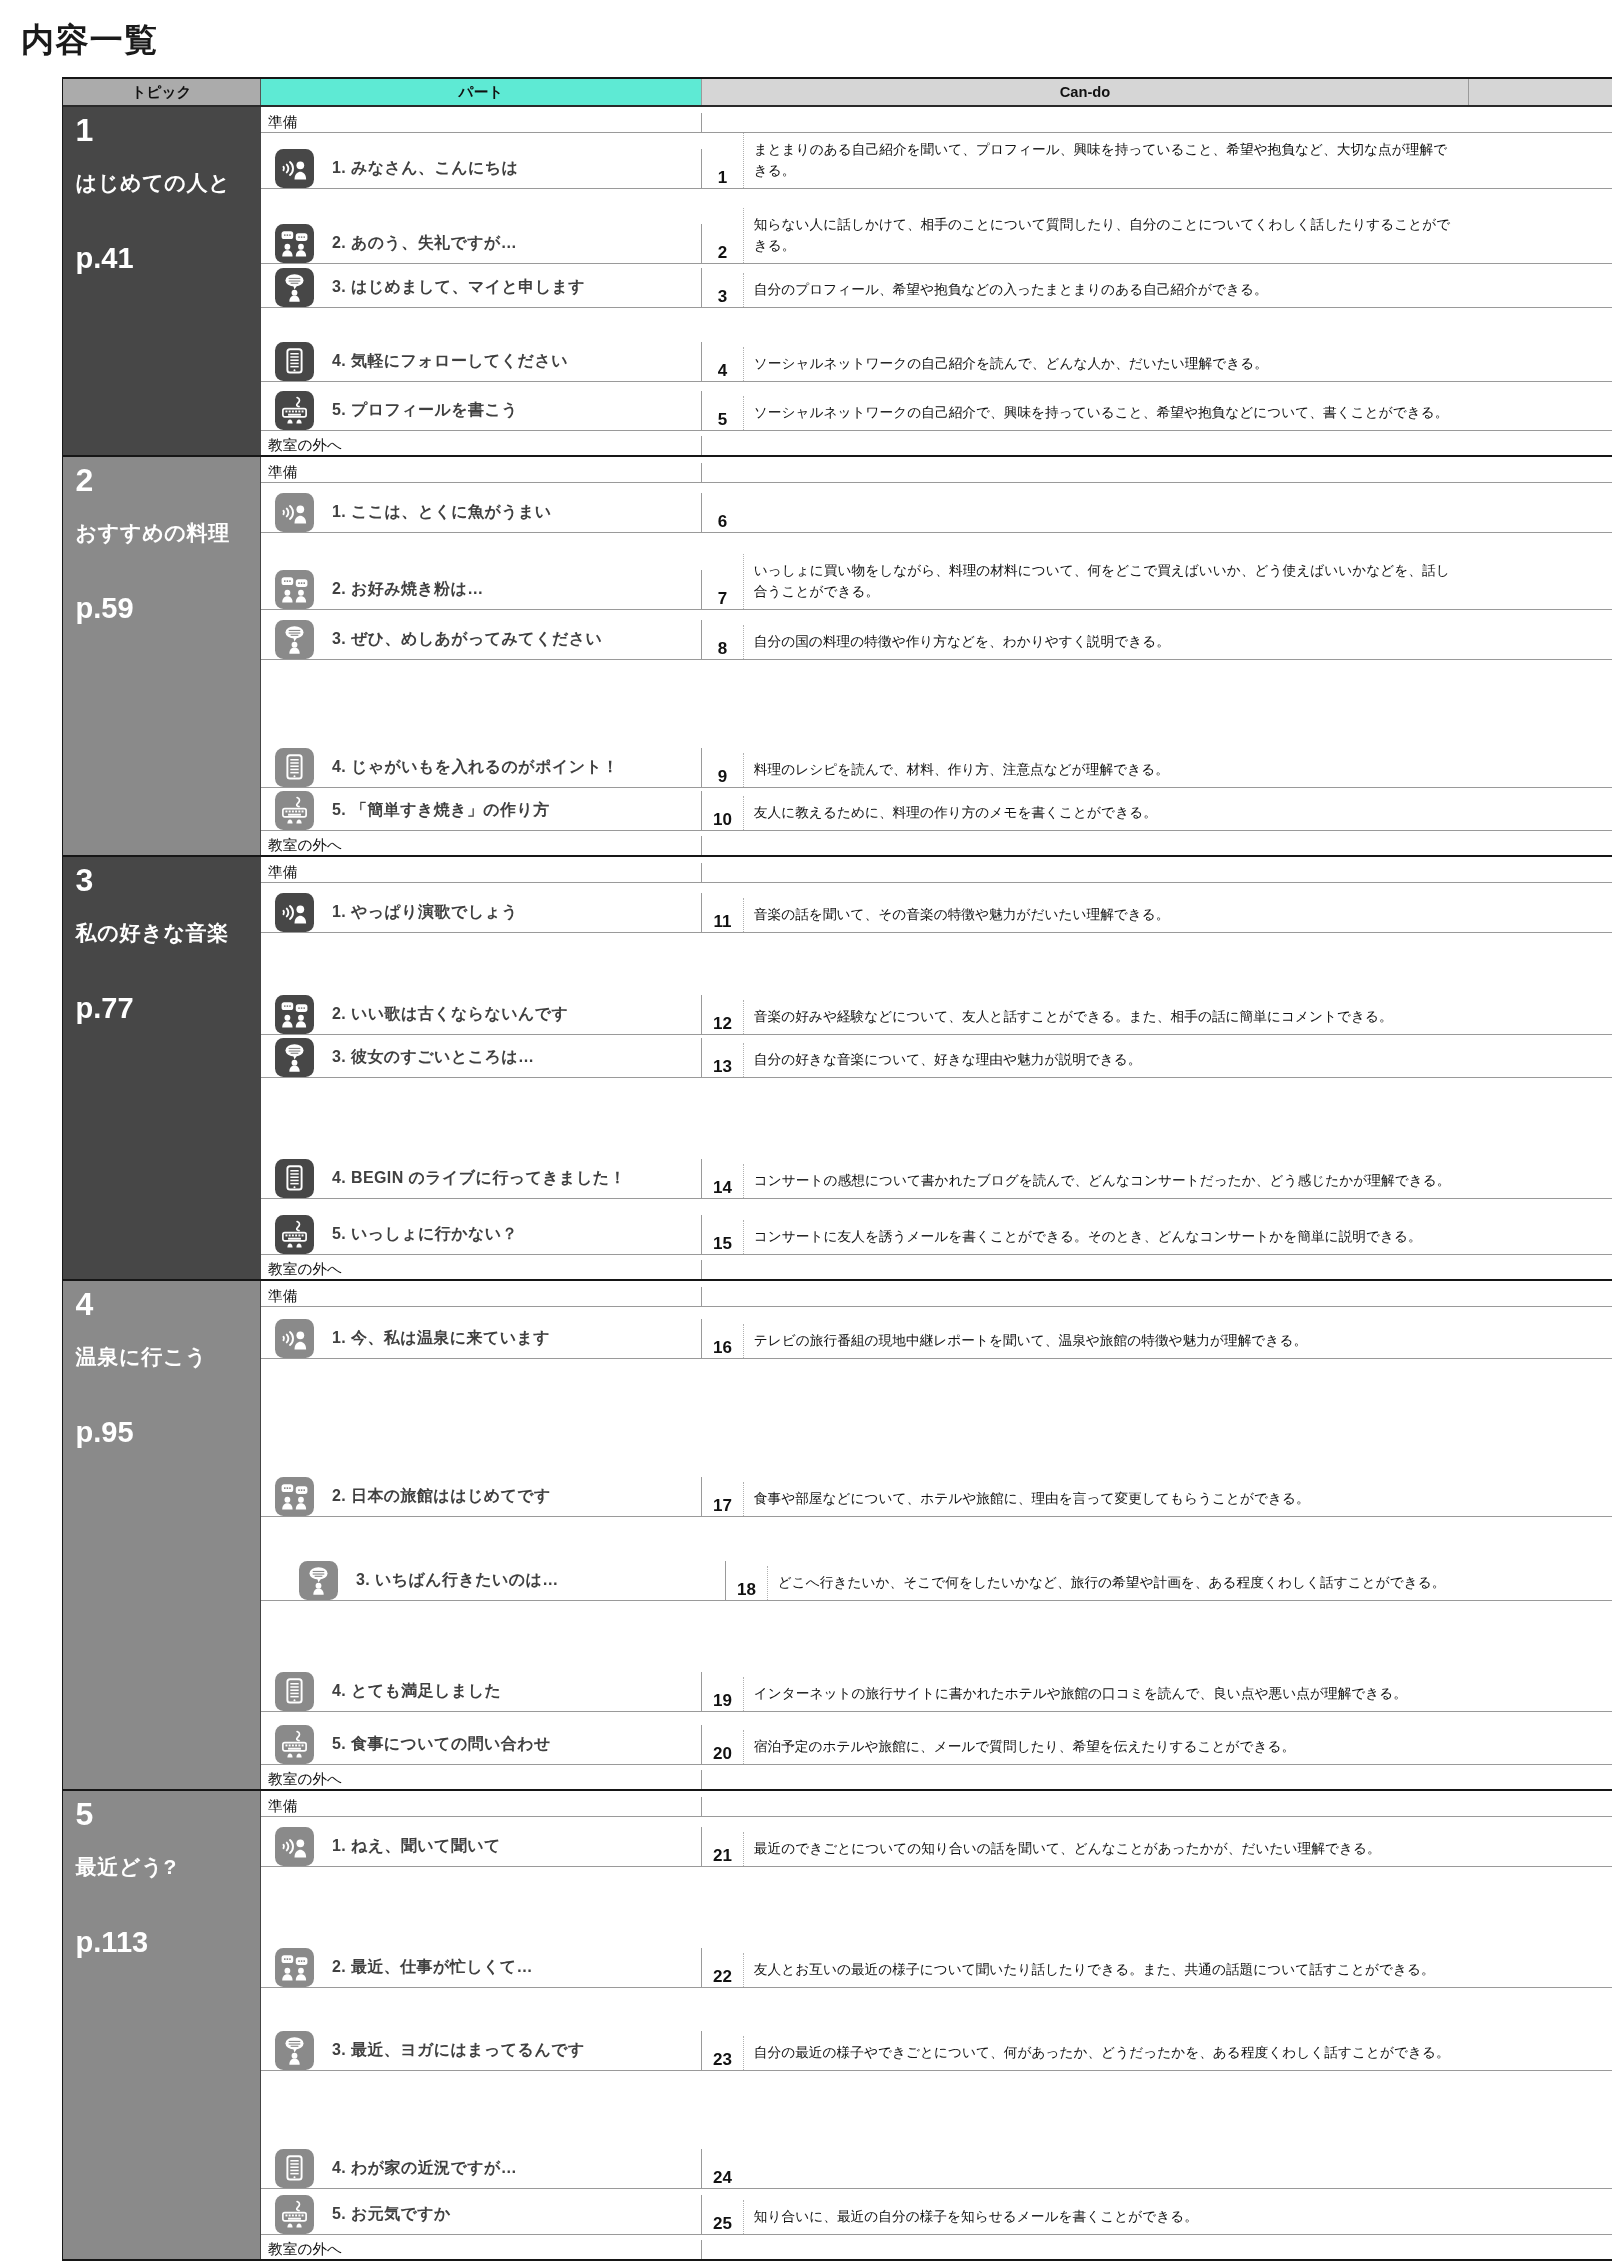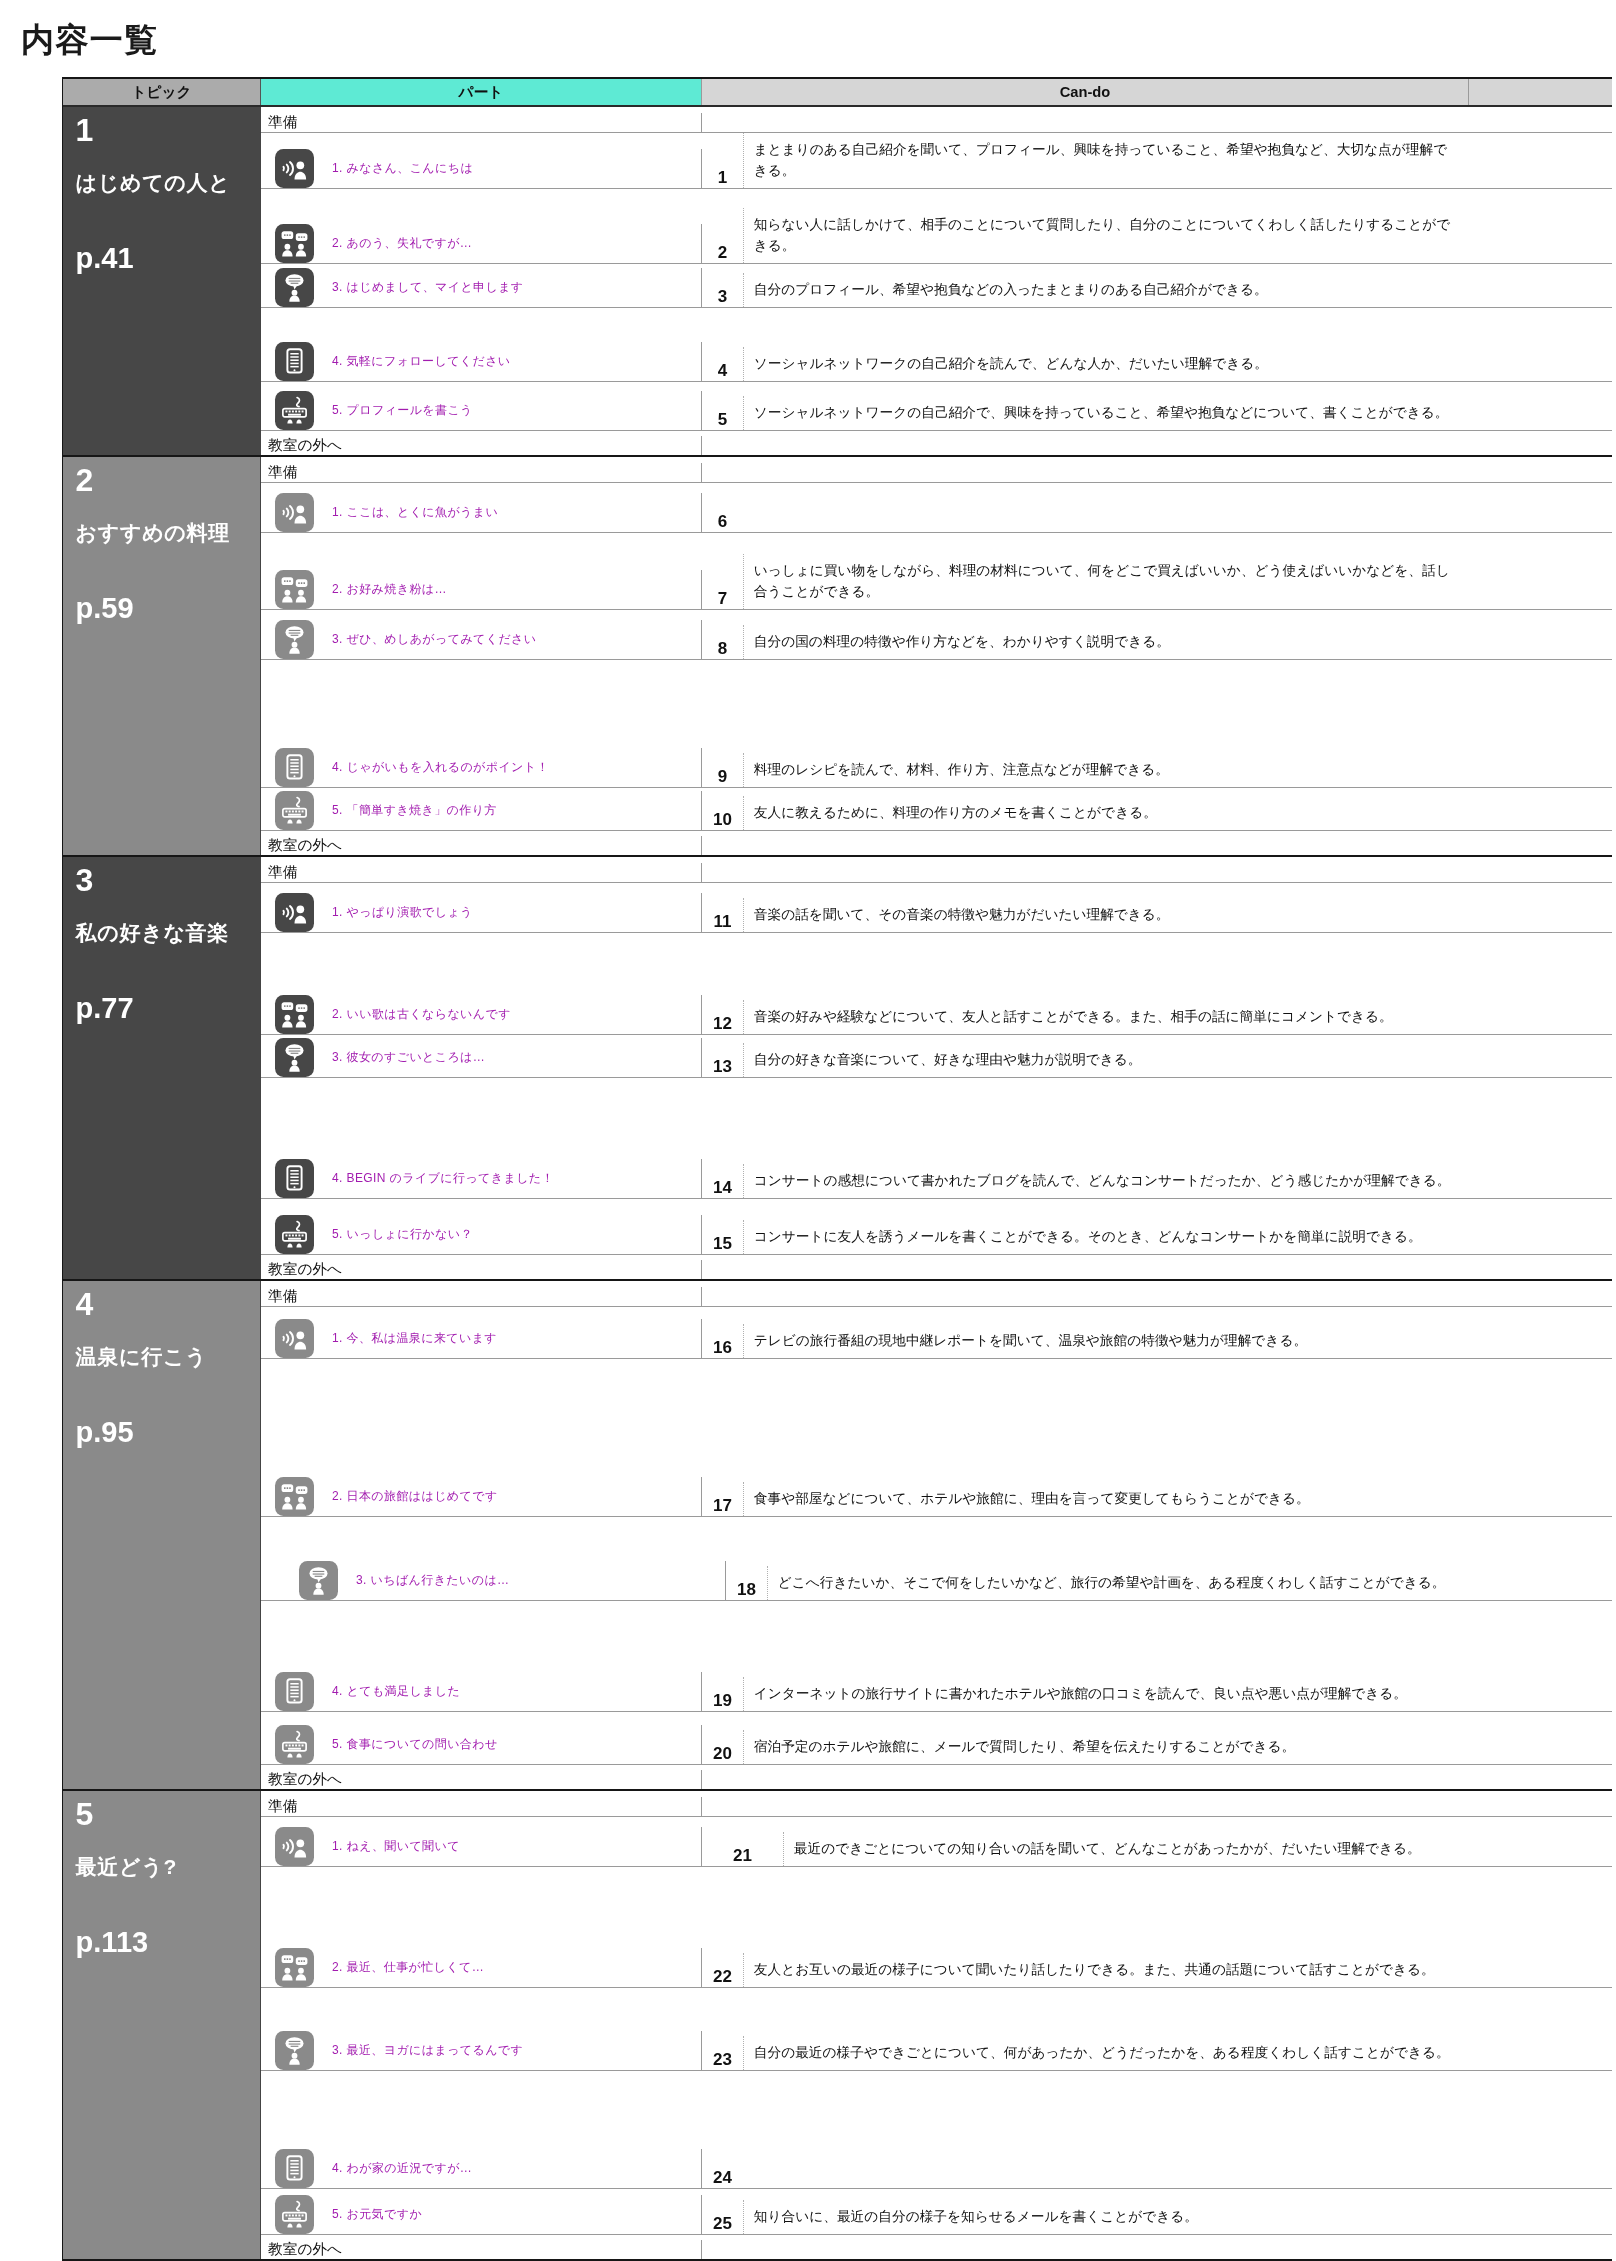--- a/index.html
+++ b/index.html
@@ -46,21 +46,21 @@
   }
   .band-rest{flex:1;background:#e6e6e6;}
   .part-cell{
     width:441px;box-sizing:border-box;border-right:1.4px solid #9a9a9a;background:#fff;
     display:flex;align-items:center;padding-left:14px;gap:18px;
   }
   .icon-tile{
     width:39px;height:39px;border-radius:8.4px;flex:0 0 39px;
     display:flex;align-items:center;justify-content:center;
   }
-  .part-title{font-size:12px;font-weight:normal;color:#a21caf;letter-spacing:0.4px;}
+  .part-title{font-size:16px;font-weight:bold;color:#404040;letter-spacing:0.4px;}
   .num-cell{
     width:41px;flex:0 0 41px;display:flex;align-items:center;justify-content:center;
     font-size:17px;font-weight:bold;background:#fff;
   }
   .cando-cell{
     flex:1;min-width:0;background:#fff;border-left:1.4px dotted #b0b0b0;
     display:flex;align-items:center;padding:7px 9.8px;box-sizing:border-box;
     font-size:13.7px;line-height:1.5;color:#111;
   }
   .last-cell{width:147px;flex:0 0 147px;background:#fff;border-left:1.4px solid #9a9a9a;}
@@ -627,21 +627,21 @@
         <div class="topic-cell" style="background: rgb(138, 138, 138);">
           <div class="topic-number">5</div>
           <div class="topic-title">最近どう?</div>
           <div class="topic-page">p.113</div>
         </div>
         <div class="rows">
           <div class="row band-row">
             <div class="band-label">準備</div>
             <div class="band-rest" style="background: rgb(230, 230, 230);"></div>
           </div>
-          <div class="row part-row" style="min-height: 50px; gap: 20px;">
+          <div class="row part-row" style="min-height: 50px;">
             <div class="part-cell">
               <span class="icon-tile" style="background: rgb(138, 138, 138);">
                 <svg width="31" height="31" viewBox="0 0 48 48">
                   <g stroke="#fff" fill="none" stroke-width="3" stroke-linecap="round">
                     <path d="M17 14 a13 13 0 0 1 0 20"></path>
                     <path d="M12 18 a8.5 8.5 0 0 1 0 12"></path>
                     <path d="M7 21.5 a4.5 4.5 0 0 1 0 5"></path>
                   </g>
                   <circle cx="33" cy="19" r="6" fill="#fff"></circle>
                   <path d="M24 41 c0-9 5.5-12 9-12 s9 3 9 12 z" fill="#fff"></path>

